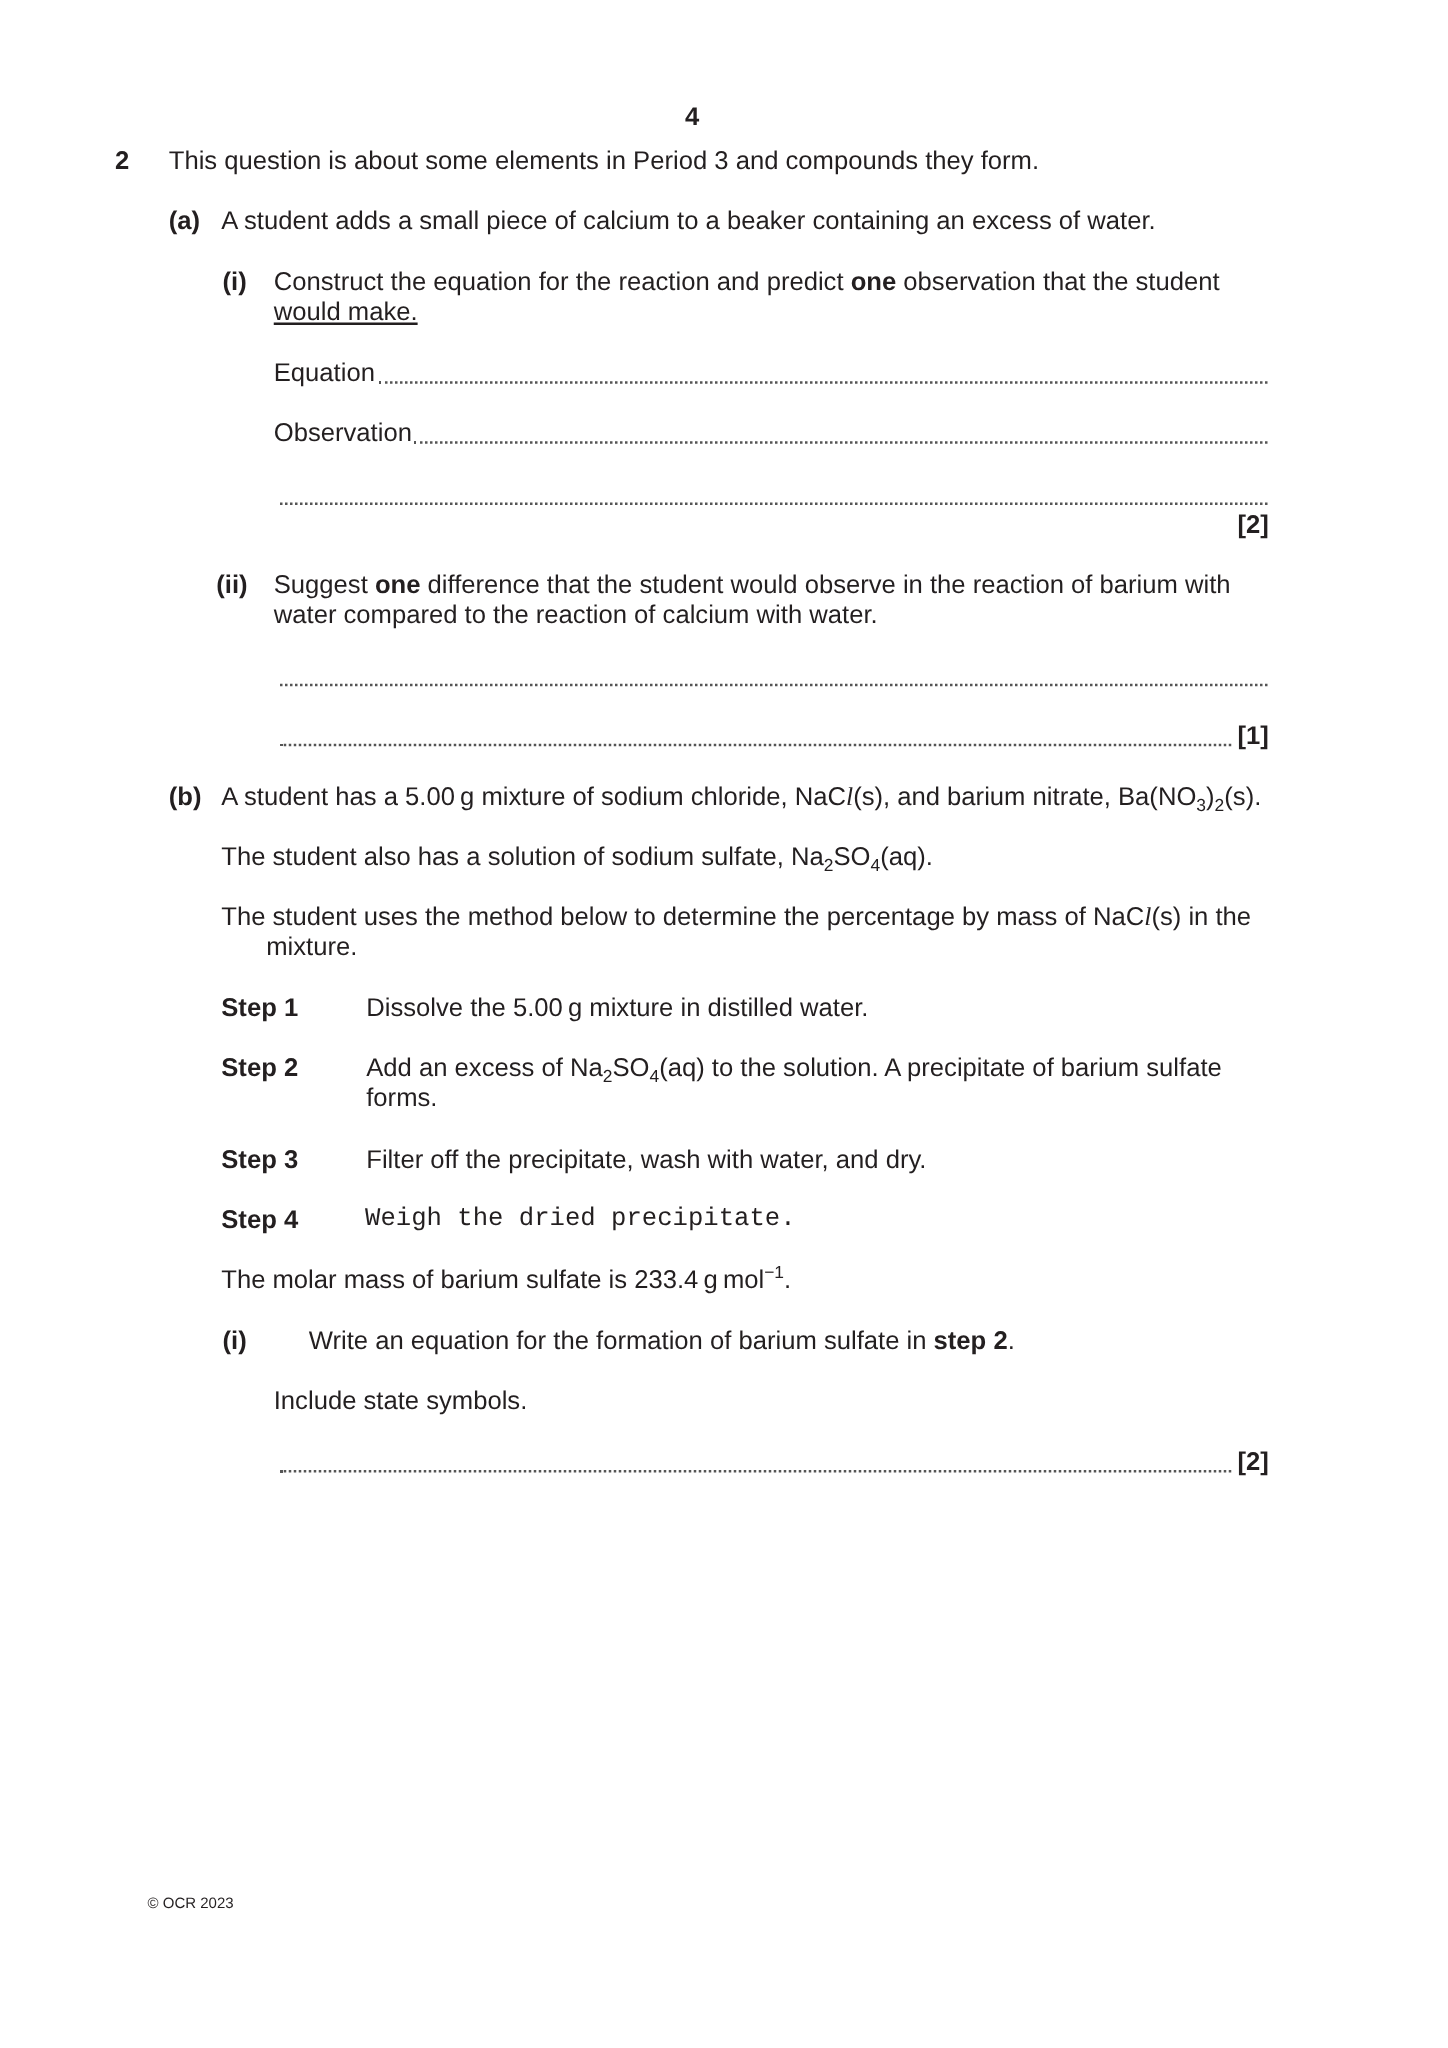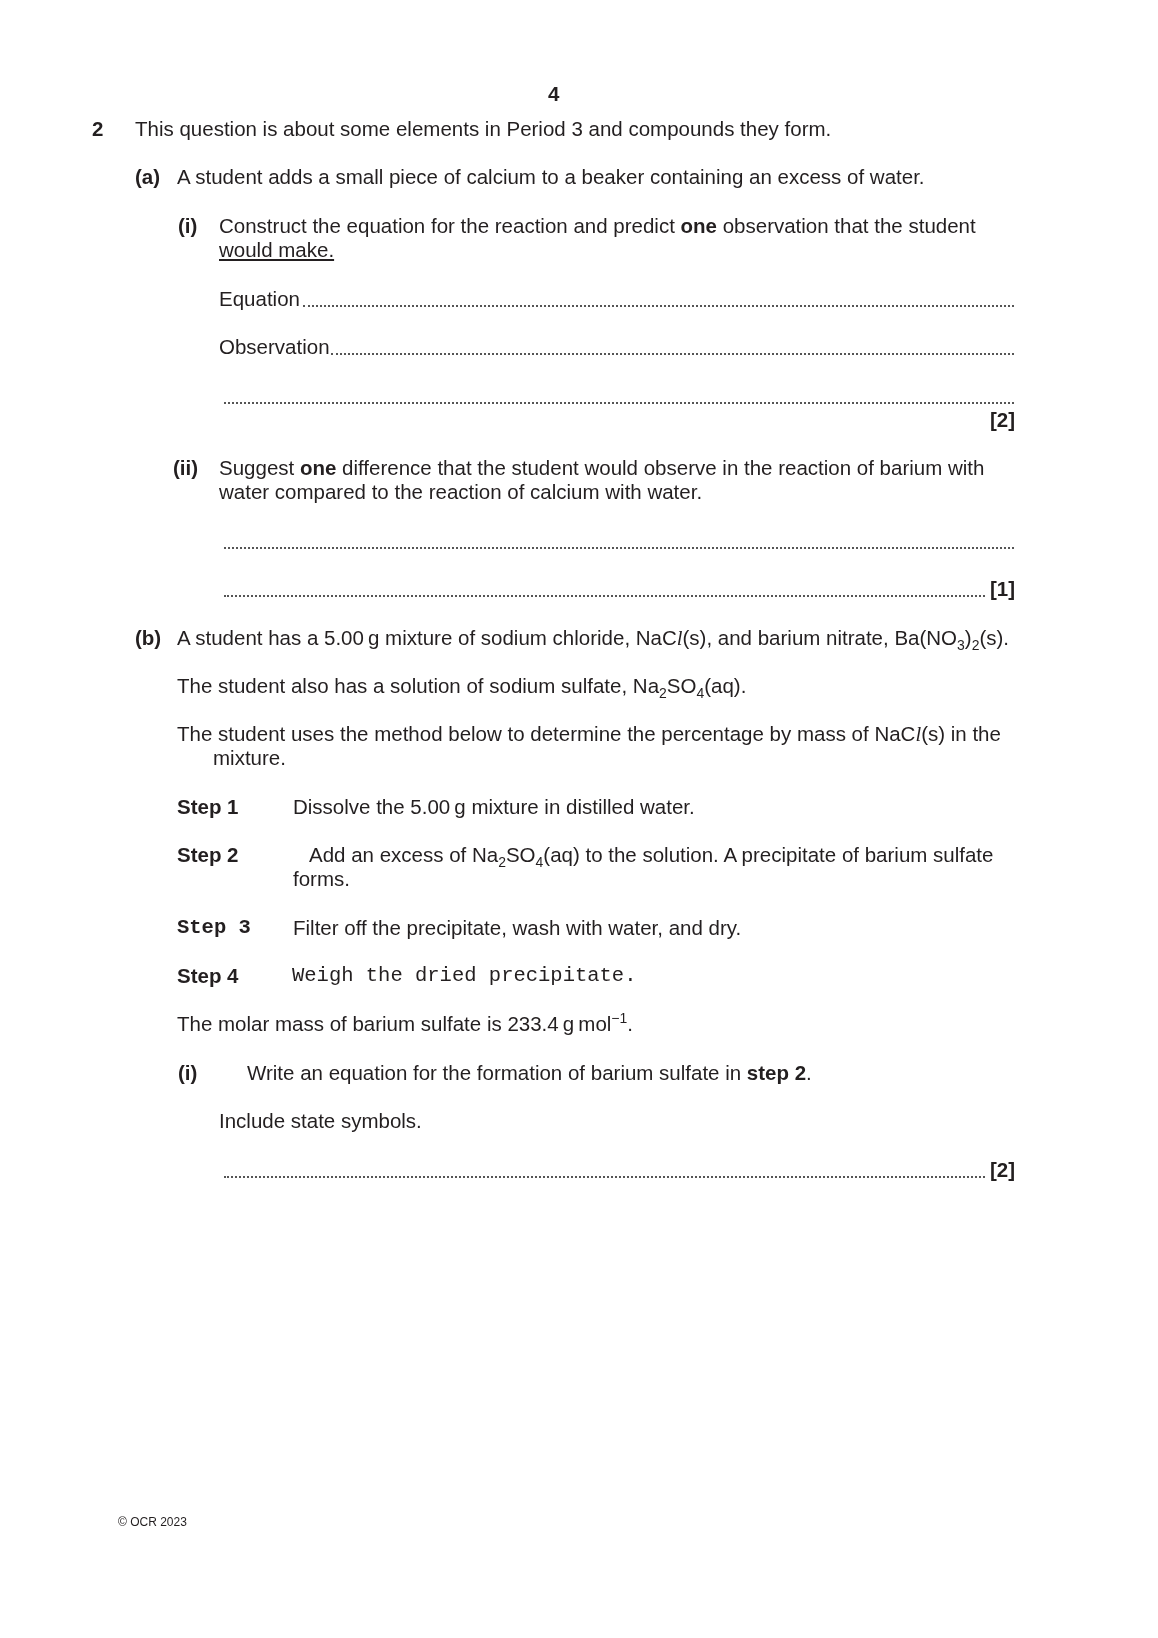--- a/index.html
+++ b/index.html
@@ -54,24 +54,24 @@
 
   <div class="abs" style="left:177px; top:674px;"><span>The student also has a solution of sodium sulfate, Na</span><sub>2</sub><span>SO</span><sub>4</sub><span>(aq).</span></div>
 
   <div class="abs" style="left:177px; top:722px;text-align:center;"><span>The student uses the method below to determine the percentage by mass of NaC</span><span class="ital-l">l</span><span>(s) in the</span></div>
   <div class="abs" style="left:177px; top:746px;margin-left:36px;">mixture.</div>
 
   <div class="abs b" style="left:177px; top:795px;">Step 1</div>
   <div class="abs" style="left:293px; top:795px;">Dissolve the 5.00 g mixture in distilled water.</div>
 
   <div class="abs b" style="left:177px; top:843px;">Step 2</div>
-  <div class="abs" style="left:309px; top:843px;"><span>Add an excess of Na</span><sub>2</sub><span>SO</span><sub>4</sub><span>(aq) to the solution. A precipitate of barium sulfate</span></div>
+  <div class="abs" style="left:293px; top:843px;"><span>Add an excess of Na</span><sub>2</sub><span>SO</span><sub>4</sub><span>(aq) to the solution. A precipitate of barium sulfate</span></div>
   <div class="abs" style="left:293px; top:867px;">forms.</div>
 
-  <div class="abs b" style="left:177px; top:916px;font-family:Liberation Mono, monospace;">Step 3</div>
+  <div class="abs b" style="left:177px; top:916px;">Step 3</div>
   <div class="abs" style="left:293px; top:916px;">Filter off the precipitate, wash with water, and dry.</div>
 
   <div class="abs b" style="left:177px; top:964px;">Step 4</div>
   <div class="abs" style="left:292px; top:964px;font-family:Liberation Mono, monospace;">Weigh the dried precipitate.</div>
 
   <div class="abs" style="left:177px; top:1012px;"><span>The molar mass of barium sulfate is 233.4 g mol</span><sup>−1</sup><span>.</span></div>
 
   <div class="abs b" style="left:178px; top:1061px;">(i)</div>
   <div class="abs" style="left:219px; top:1061px;margin-left:28px;"><span>Write an equation for the formation of barium sulfate in </span><b>step 2</b><span>.</span></div>
   <div class="abs" style="left:219px; top:1109px;">Include state symbols.</div>

